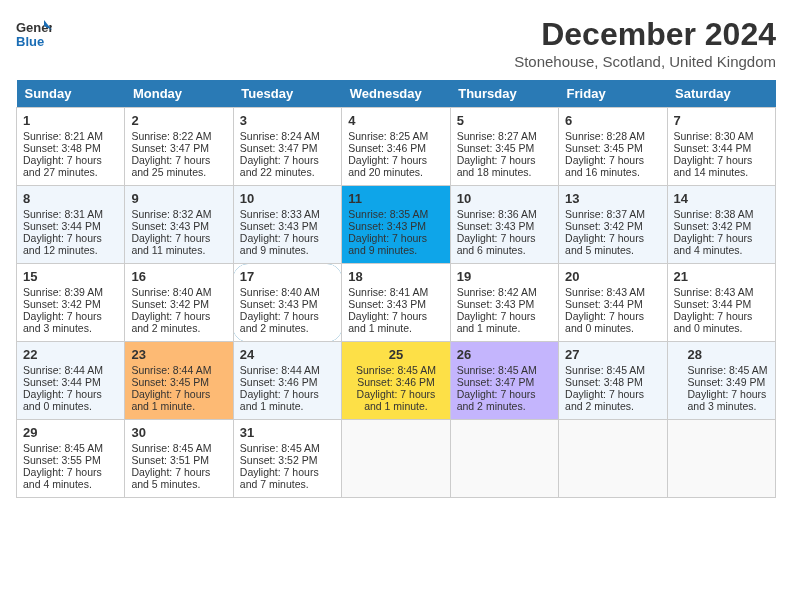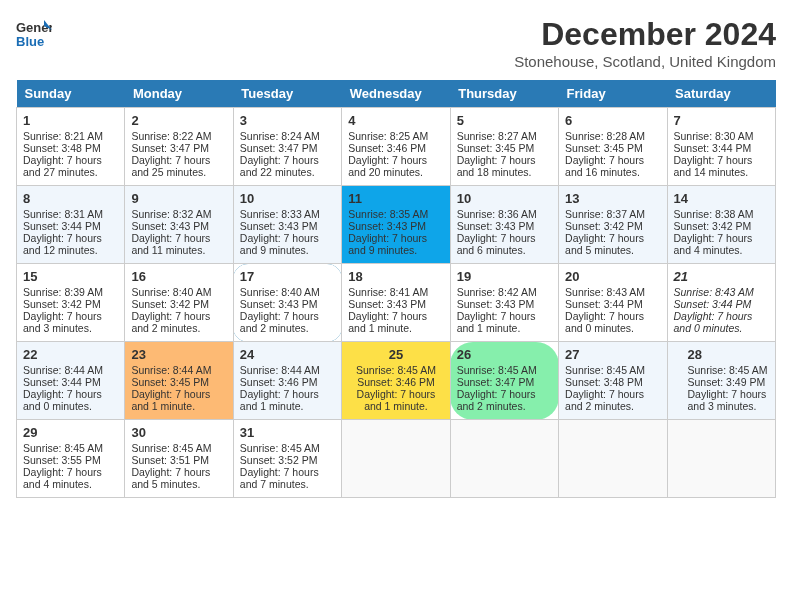--- a/index.html
+++ b/index.html
@@ -126,28 +126,28 @@
         <td style="background: rgb(240, 246, 252);"><span class="day-num">13</span><span>Sunrise: 8:37 AM</span><br><span>Sunset: 3:42 PM</span><br><span>Daylight: 7 hours and 5 minutes.</span></td>
         <td style="background: rgb(240, 246, 252);"><span class="day-num">14</span><span>Sunrise: 8:38 AM</span><br><span>Sunset: 3:42 PM</span><br><span>Daylight: 7 hours and 4 minutes.</span></td>
       </tr>
       <tr style="background: #0369a1;">
         <td style="background: rgb(255, 255, 255);"><span class="day-num">15</span><span>Sunrise: 8:39 AM</span><br><span>Sunset: 3:42 PM</span><br><span>Daylight: 7 hours and 3 minutes.</span></td>
         <td style="background: rgb(255, 255, 255);"><span class="day-num">16</span><span>Sunrise: 8:40 AM</span><br><span>Sunset: 3:42 PM</span><br><span>Daylight: 7 hours and 2 minutes.</span></td>
         <td style="background: rgb(255, 255, 255); border-radius: 15px;"><span class="day-num">17</span><span>Sunrise: 8:40 AM</span><br><span>Sunset: 3:43 PM</span><br><span>Daylight: 7 hours and 2 minutes.</span></td>
         <td style="background: rgb(255, 255, 255);"><span class="day-num">18</span><span>Sunrise: 8:41 AM</span><br><span>Sunset: 3:43 PM</span><br><span>Daylight: 7 hours and 1 minute.</span></td>
         <td style="background: rgb(255, 255, 255);"><span class="day-num">19</span><span>Sunrise: 8:42 AM</span><br><span>Sunset: 3:43 PM</span><br><span>Daylight: 7 hours and 1 minute.</span></td>
         <td style="background: rgb(255, 255, 255);"><span class="day-num">20</span><span>Sunrise: 8:43 AM</span><br><span>Sunset: 3:44 PM</span><br><span>Daylight: 7 hours and 0 minutes.</span></td>
-        <td style="background: rgb(255, 255, 255); font-style: italic;"><span class="day-num">21</span><span>Sunrise: 8:43 AM</span><br><span>Sunset: 3:44 PM</span><br><span>Daylight: 7 hours and 0 minutes.</span></td>
+        <td style="background: rgb(255, 255, 255);"><span class="day-num">21</span><span>Sunrise: 8:43 AM</span><br><span>Sunset: 3:44 PM</span><br><span>Daylight: 7 hours and 0 minutes.</span></td>
       </tr>
       <tr style="background: rgb(240, 246, 252);">
         <td style="background: rgb(240, 246, 252);"><span class="day-num">22</span><span>Sunrise: 8:44 AM</span><br><span>Sunset: 3:44 PM</span><br><span>Daylight: 7 hours and 0 minutes.</span></td>
         <td style="background: #fdba74;"><span class="day-num">23</span><span>Sunrise: 8:44 AM</span><br><span>Sunset: 3:45 PM</span><br><span>Daylight: 7 hours and 1 minute.</span></td>
         <td style="background: rgb(240, 246, 252);"><span class="day-num">24</span><span>Sunrise: 8:44 AM</span><br><span>Sunset: 3:46 PM</span><br><span>Daylight: 7 hours and 1 minute.</span></td>
         <td style="background: #fde047; text-align: center;"><span class="day-num">25</span><span>Sunrise: 8:45 AM</span><br><span>Sunset: 3:46 PM</span><br><span>Daylight: 7 hours and 1 minute.</span></td>
-        <td style="background: #86efac; border-radius: 23px;"><span class="day-num">26</span><span>Sunrise: 8:45 AM</span><br><span>Sunset: 3:47 PM</span><br><span>Daylight: 7 hours and 2 minutes.</span></td>
+        <td style="background: #c4b5fd;"><span class="day-num">26</span><span>Sunrise: 8:45 AM</span><br><span>Sunset: 3:47 PM</span><br><span>Daylight: 7 hours and 2 minutes.</span></td>
         <td style="background: rgb(240, 246, 252);"><span class="day-num">27</span><span>Sunrise: 8:45 AM</span><br><span>Sunset: 3:48 PM</span><br><span>Daylight: 7 hours and 2 minutes.</span></td>
         <td style="background: rgb(240, 246, 252); padding-left: 20px;"><span class="day-num">28</span><span>Sunrise: 8:45 AM</span><br><span>Sunset: 3:49 PM</span><br><span>Daylight: 7 hours and 3 minutes.</span></td>
       </tr>
       <tr style="background: rgb(255, 255, 255);">
         <td style="background: rgb(255, 255, 255);"><span class="day-num">29</span><span>Sunrise: 8:45 AM</span><br><span>Sunset: 3:55 PM</span><br><span>Daylight: 7 hours and 4 minutes.</span></td>
         <td style="background: rgb(255, 255, 255);"><span class="day-num">30</span><span>Sunrise: 8:45 AM</span><br><span>Sunset: 3:51 PM</span><br><span>Daylight: 7 hours and 5 minutes.</span></td>
         <td style="background: rgb(255, 255, 255);"><span class="day-num">31</span><span>Sunrise: 8:45 AM</span><br><span>Sunset: 3:52 PM</span><br><span>Daylight: 7 hours and 7 minutes.</span></td>
         <td class="empty" style="background: rgb(249, 249, 249);"></td>
         <td class="empty" style="background: rgb(249, 249, 249);"></td>
         <td class="empty" style="background: rgb(249, 249, 249);"></td>

